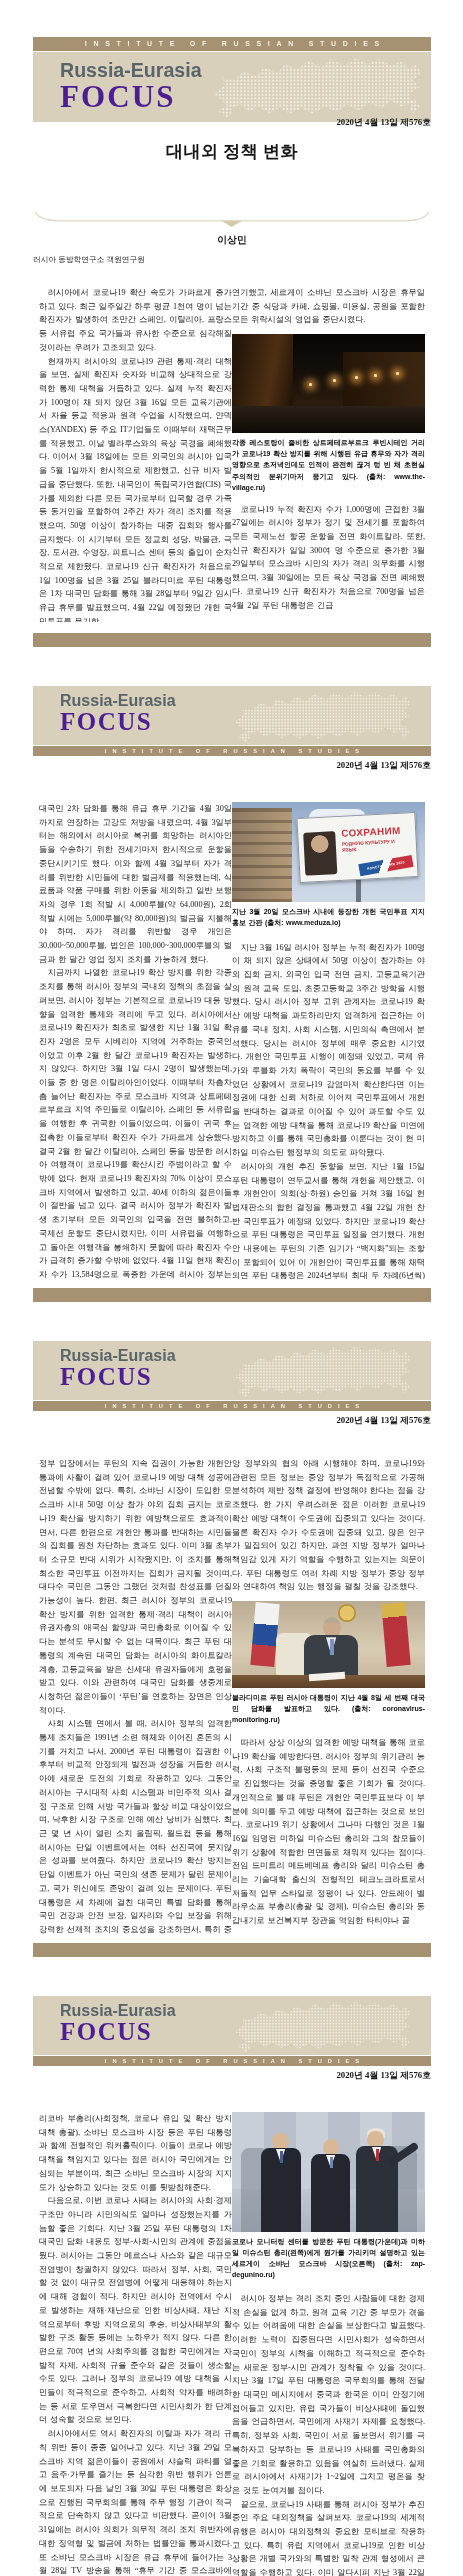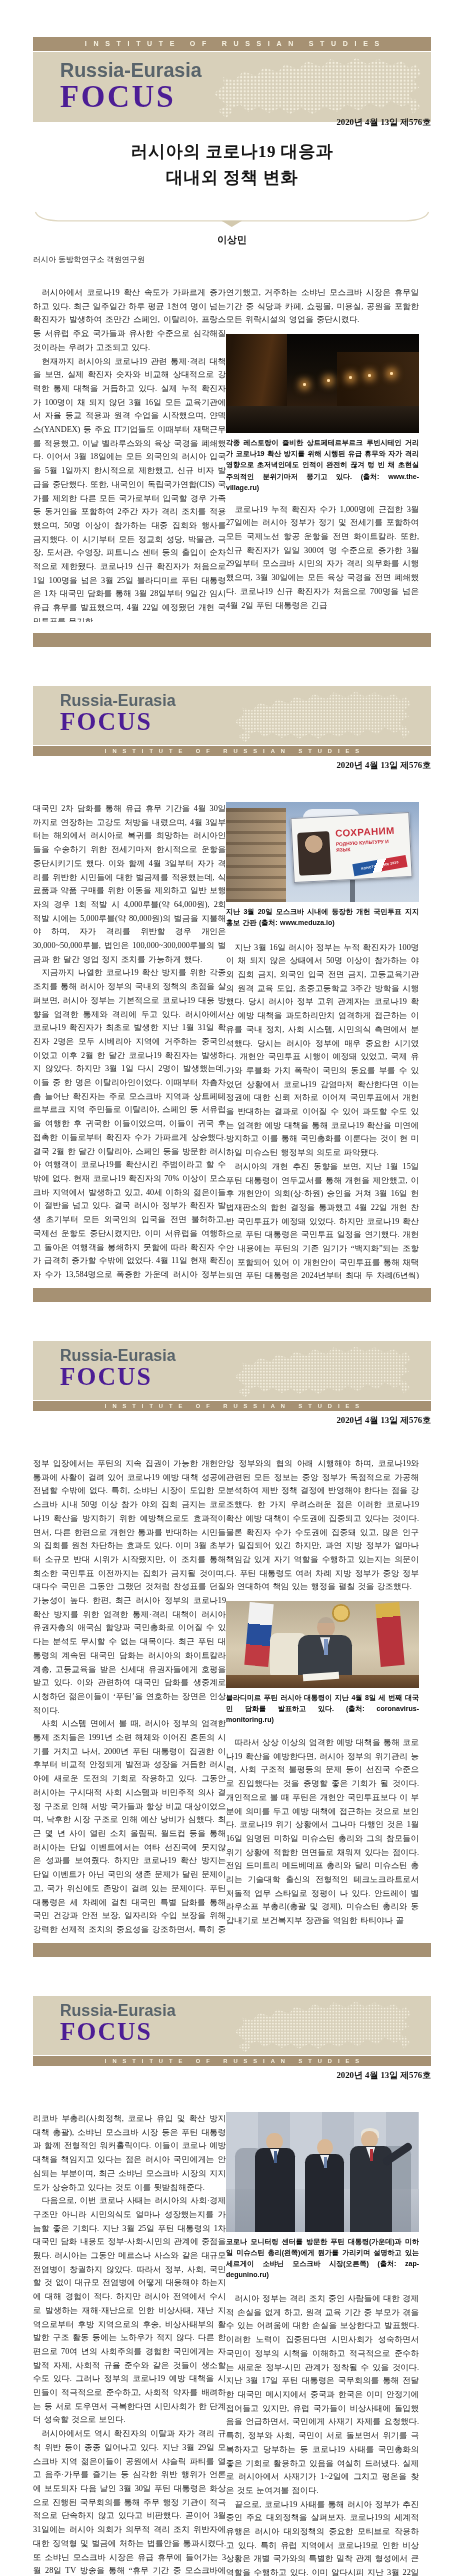--- a/index.html
+++ b/index.html
@@ -25,21 +25,21 @@
   .band.rest .l2{font-size:25px;line-height:26px;letter-spacing:1.5px;}
   .mapsvg{position:absolute;}
   .dateline{text-align:right;font-weight:bold;font-size:8.8px;}
 
   
   .title{text-align:center;font-size:17px;line-height:26px;font-weight:600;letter-spacing:0.5px;}
   .author{text-align:center;font-family:"Liberation Sans",sans-serif;font-weight:bold;font-size:9.8px;}
   .affil{font-family:"Liberation Sans",sans-serif;font-size:7.7px;color:#1c1c1c;}
 
   
-  .cols{display:flex;gap:0;}
+  .cols{display:flex;gap:0;justify-content:center;}
   .col{width:193px;overflow:hidden;}
   .col p{margin:0;font-size:8.2px;line-height:13.7px;text-align:justify;word-spacing:0.8px;}
   .col p.ind{text-indent:8.8px;}
   figure{margin:0;}
   .caption{font-family:"Liberation Sans",sans-serif;font-weight:bold;font-size:7px;
            line-height:11.3px;text-align:justify;margin-top:3.6px;color:#0e0e0e;word-spacing:0.5px;}
   .pagebar{background:#a69173;height:14.4px;}
 
   
   .photo{position:relative;width:193px;overflow:hidden;background:#888;}
@@ -122,38 +122,37 @@
       <div class="brand">
         <div class="l1">Russia-Eurasia</div>
         <div class="l2">FOCUS</div>
       </div>
       <svg class="mapsvg" style="right:2.1px;top:2.1px" width="227" height="66" viewBox="0 0 440 130">
           <use href="#rumap"></use>
         </svg>
     </div>
     <div class="abs cx dateline" style="top:117px">2020년 4월 13일 제576호</div>
     <div class="abs cx title" style="top:139px">
-      <div>러시아의 코로나19 대응과</div>
       <div>대내외 정책 변화</div>
     </div>
     <svg class="abs cx" style="top:209px" width="398" height="18.5" viewBox="0 0 773 36">
       <path d="M4,6 Q10,22 48,23 L725,23 Q763,22 769,6" fill="none" stroke="#e0d8c2" stroke-width="2.5"></path>
       <polygon points="366,23 406,23 386,35" fill="#d3c9ae"></polygon>
     </svg>
     <div class="abs cx author" style="top:234px">이상민</div>
     <div class="abs cx affil" style="top:255px">러시아 동방학연구소 객원연구원</div>
 
     <div class="abs cx cols" style="top:286px;height:336px">
       <div class="col">
           <p class="ind">러시아에서 코로나19 확산 속도가 가파르게 증가하고 있다. 최근 일주일간 하루 평균 1천여 명이 넘는 확진자가 발생하여 조만간 스페인, 이탈리아, 프랑스 등 서유럽 주요 국가들과 유사한 수준으로 심각해질 것이라는 우려가 고조되고 있다.</p>
           <p class="ind">현재까지 러시아의 코로나19 관련 통제·격리 대책을 보면, 실제 확진자 숫자와 비교해 상대적으로 강력한 통제 대책을 거듭하고 있다. 실제 누적 확진자가 100명이 채 되지 않던 3월 16일 모든 교육기관에서 자율 등교 적용과 원격 수업을 시작했으며, 얀덱스(YANDEX) 등 주요 IT기업들도 이때부터 재택근무를 적용했고, 이날 벨라루스와의 육상 국경을 폐쇄했다. 이어서 3월 18일에는 모든 외국인의 러시아 입국을 5월 1일까지 한시적으로 제한했고, 신규 비자 발급을 중단했다. 또한, 내국인이 독립국가연합(CIS) 국가를 제외한 다른 모든 국가로부터 입국할 경우 가족 등 동거인을 포함하여 2주간 자가 격리 조치를 적용했으며, 50명 이상이 참가하는 대중 집회와 행사를 금지했다. 이 시기부터 모든 정교회 성당, 박물관, 극장, 도서관, 수영장, 피트니스 센터 등의 출입이 순차적으로 제한됐다. 코로나19 신규 확진자가 처음으로 1일 100명을 넘은 3월 25일 블라디미르 푸틴 대통령은 1차 대국민 담화를 통해 3월 28일부터 9일간 임시 유급 휴무를 발표했으며, 4월 22일 예정됐던 개헌 국민투표를 무기한</p>
         </div>
       <div class="col">
         <div>
-            <p>연기했고, 거주하는 소뱌닌 모스크바 시장은 휴무일 기간 중 식당과 카페, 쇼핑몰, 미용실, 공원을 포함한 모든 위락시설의 영업을 중단시켰다.</p>
+            <p>연기했고, 세르게이 소뱌닌 모스크바 시장은 휴무일 기간 중 식당과 카페, 쇼핑몰, 미용실, 공원을 포함한 모든 위락시설의 영업을 중단시켰다.</p>
           </div>
         <figure style="margin-top:7.2px">
           <div class="photo ph-night" style="height:99px">
             <div class="pd n-left"></div>
             <div class="pd n-right"></div>
             <div class="pd n-road"></div>
             <div class="pd glow" style="left:77px;top:49px"></div>
             <div class="pd glow" style="left:101px;top:45px"></div>
             <div class="pd glow" style="left:123px;top:42px"></div>
             <div class="pd glow" style="left:142px;top:40px"></div>

